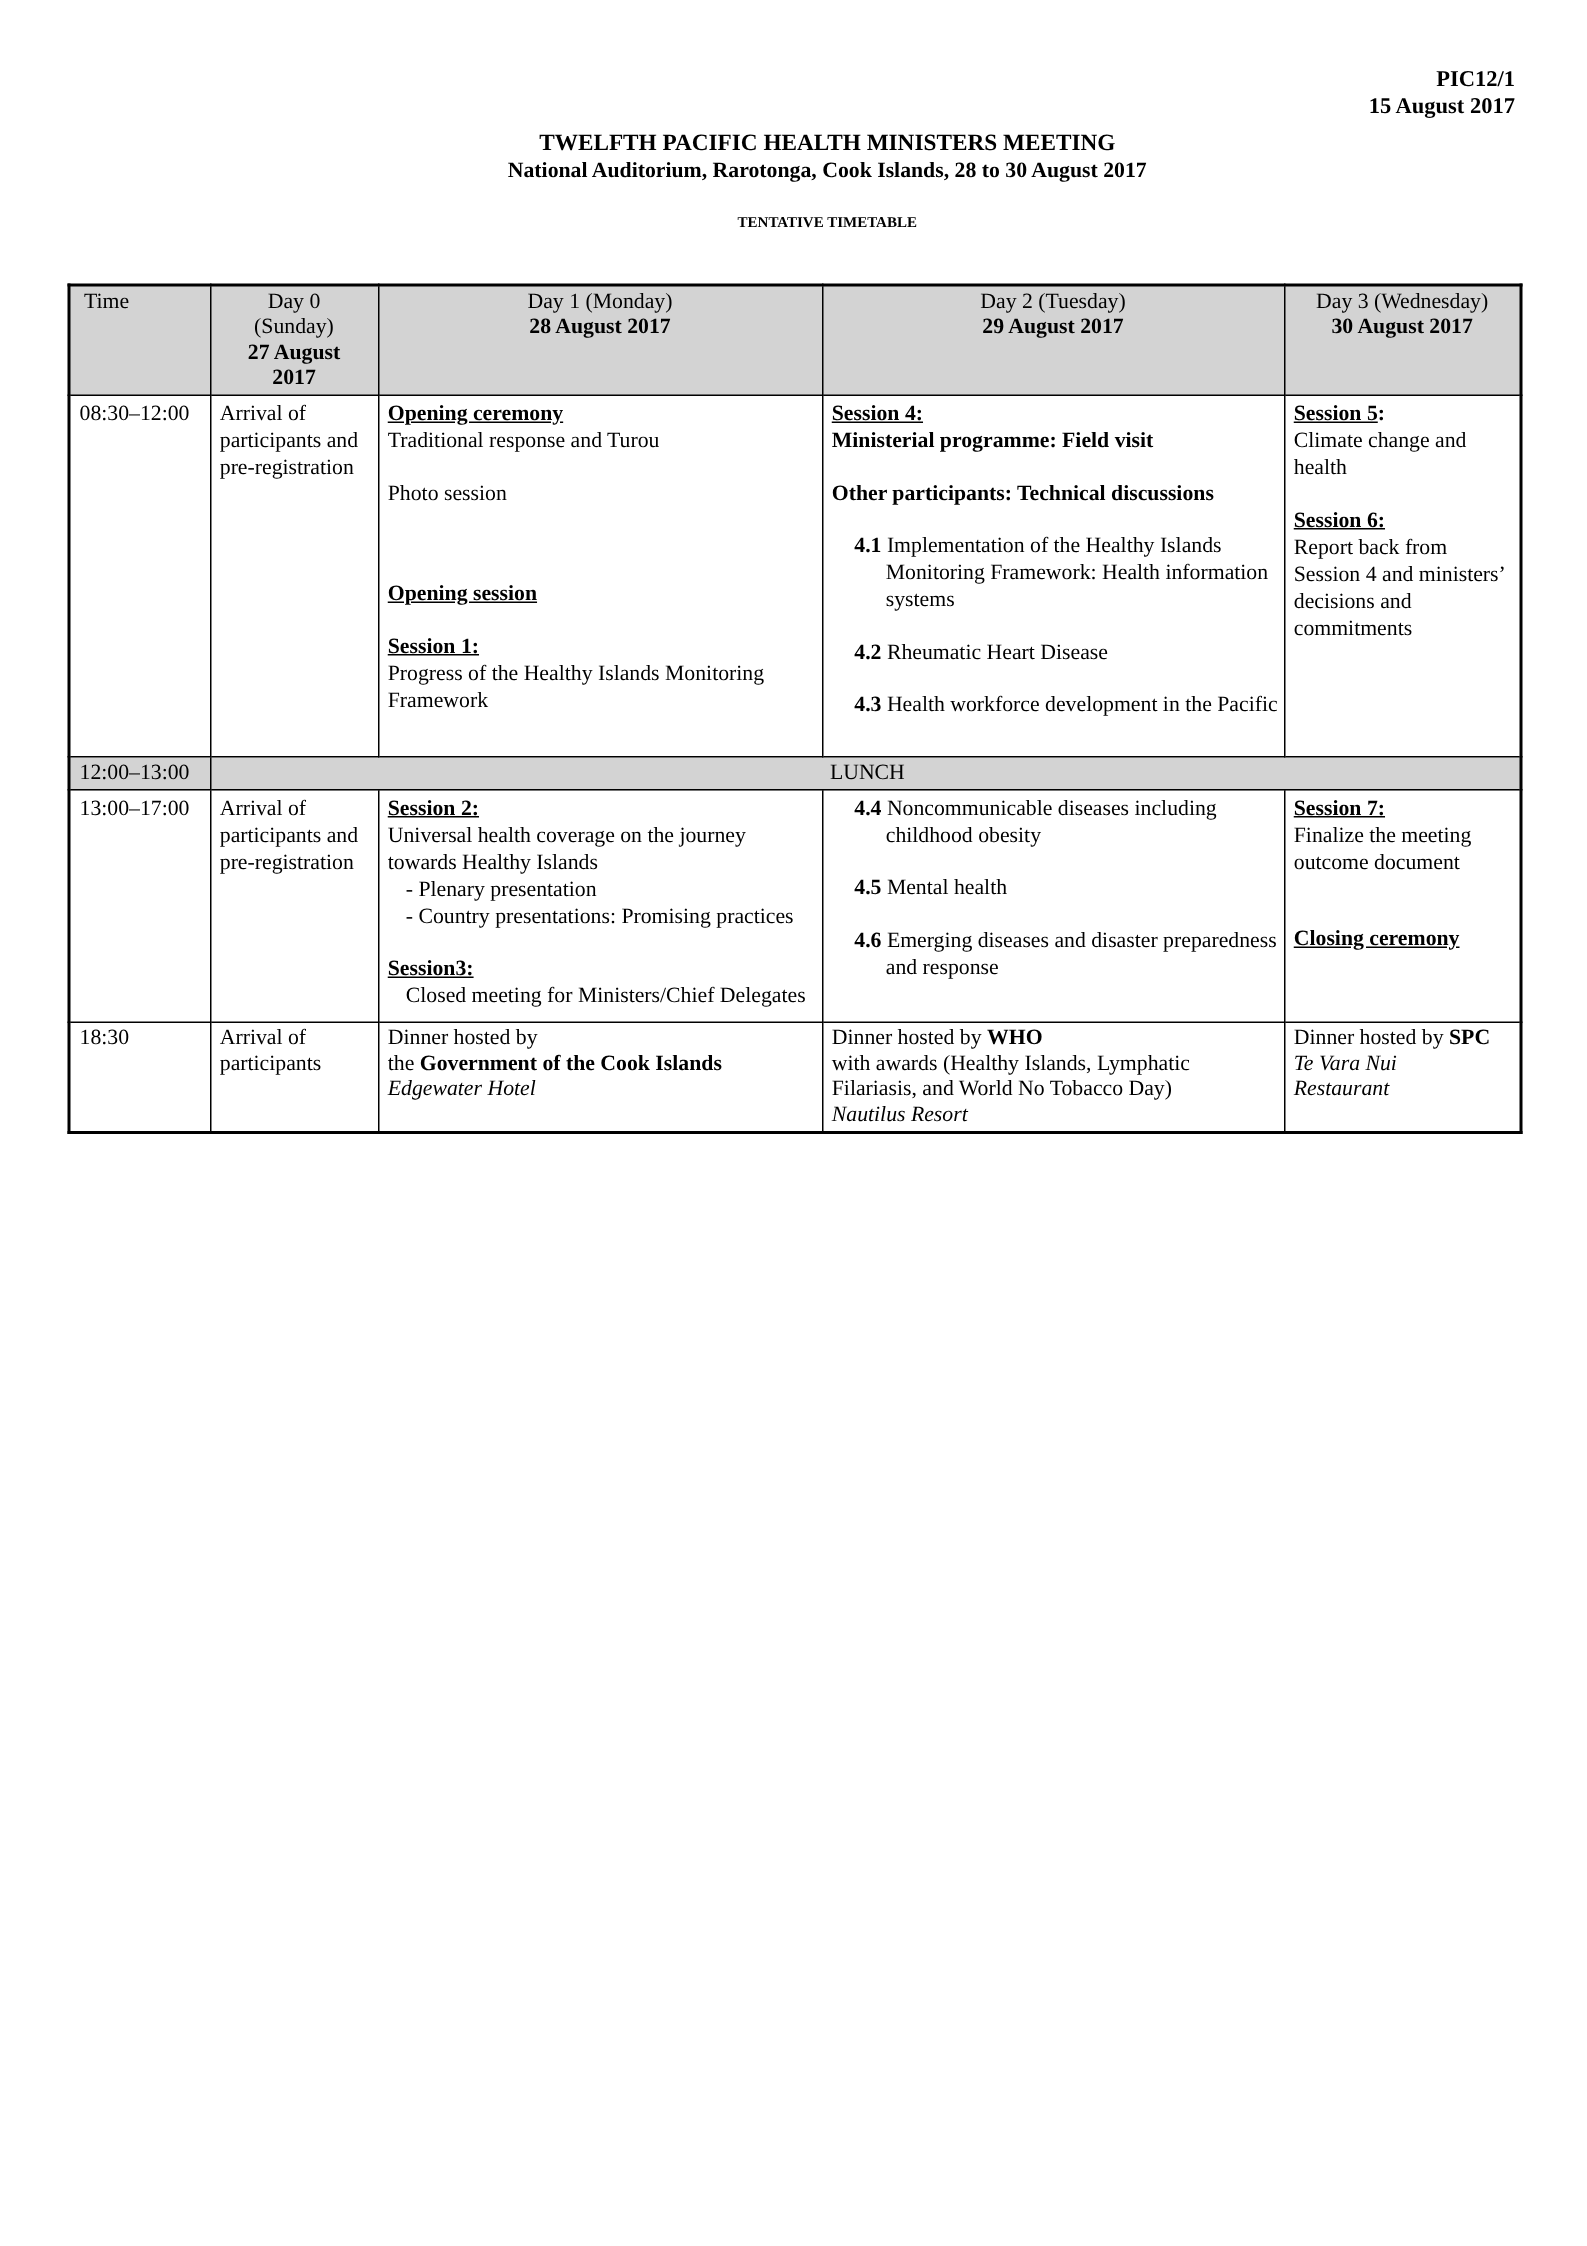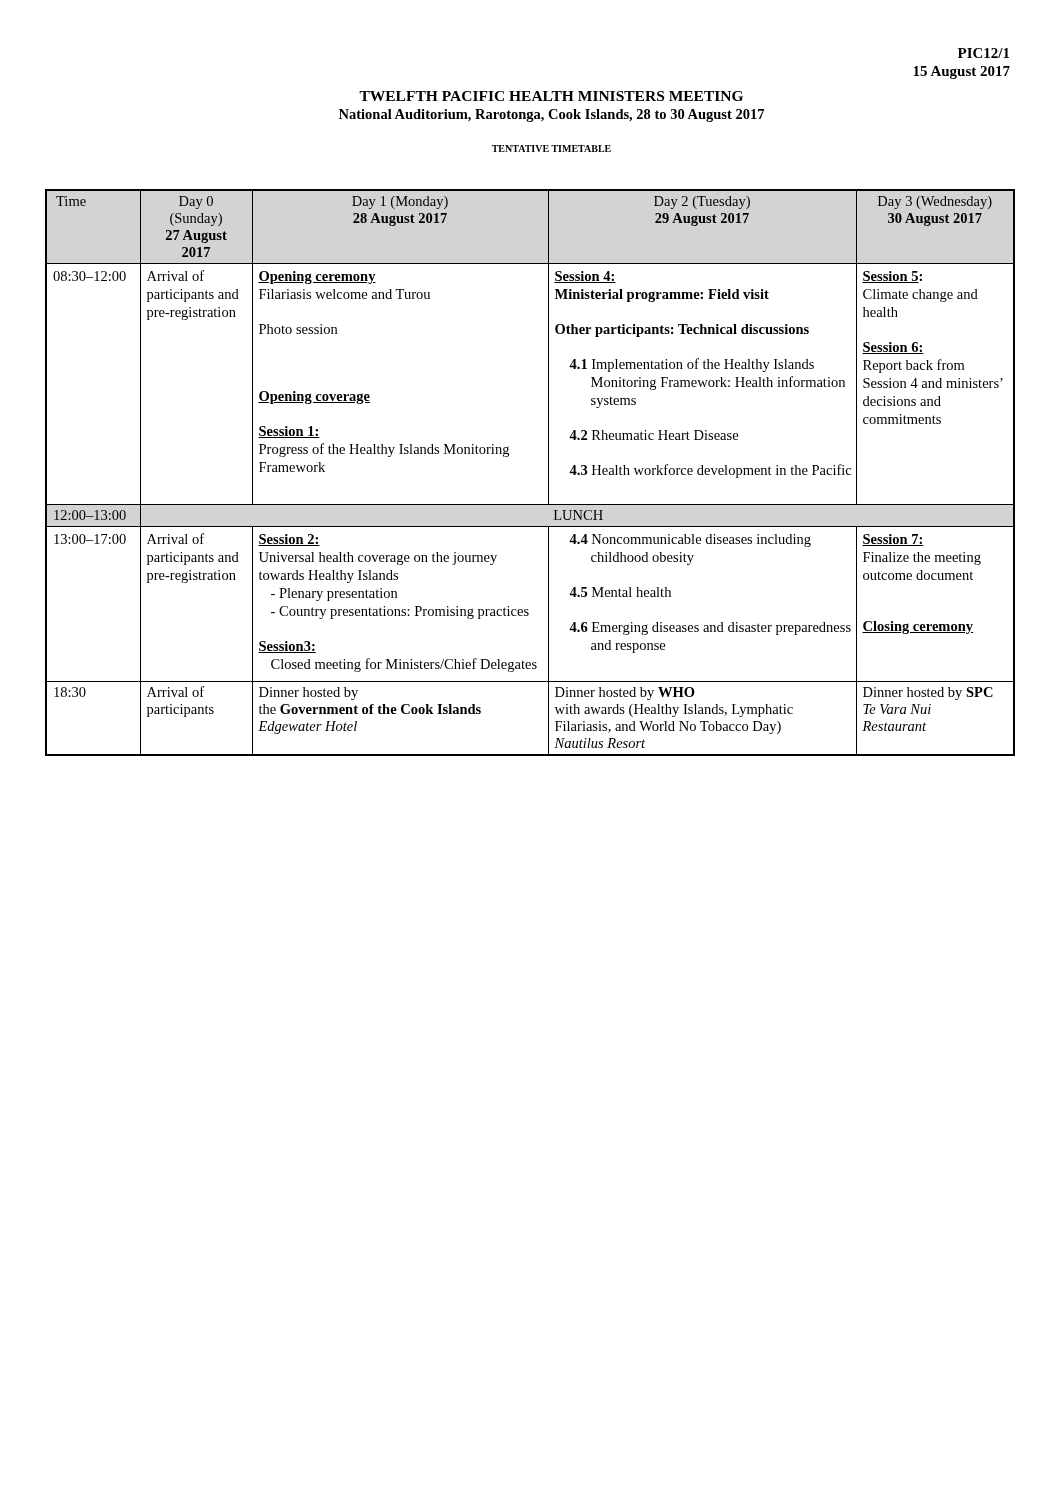--- a/index.html
+++ b/index.html
@@ -92,23 +92,23 @@
       </tr>
     </thead>
     <tbody>
       <tr class="r-morning">
         <td class="time-cell">08:30–12:00</td>
         <td>
             <div class="line"><span>Arrival of participants and pre-registration</span></div>
           </td>
         <td>
             <div class="line"><span class="b u">Opening ceremony</span></div>
-            <div class="line"><span>Filariasis welcome and Turou</span></div>
+            <div class="line"><span>Traditional response and Turou</span></div>
             <div class="line gap"><span>Photo session</span></div>
-            <div class="line gap3"><span class="b u">Opening coverage</span></div>
+            <div class="line gap3"><span class="b u">Opening session</span></div>
             <div class="line gap"><span class="b u">Session 1:</span></div>
             <div class="line"><span>Progress of the Healthy Islands Monitoring Framework</span></div>
           </td>
         <td>
             <div class="line"><span class="b u">Session 4:</span></div>
             <div class="line"><span class="b">Ministerial programme: Field visit</span></div>
             <div class="line gap"><span class="b">Other participants: Technical discussions</span></div>
             <div class="line gap hang"><span class="b">4.1 </span><span>Implementation of the Healthy Islands Monitoring Framework: Health information systems</span></div>
             <div class="line gap hang"><span class="b">4.2 </span><span>Rheumatic Heart Disease</span></div>
             <div class="line gap hang"><span class="b">4.3 </span><span>Health workforce development in the Pacific</span></div>

